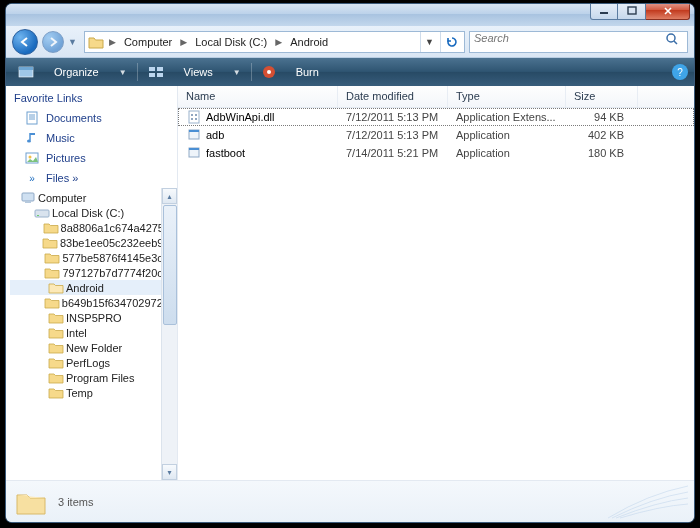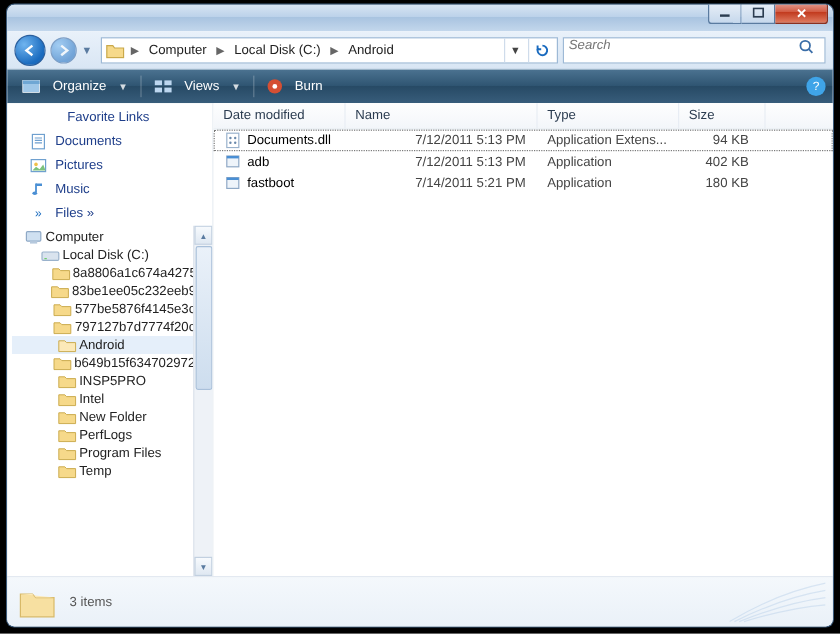--- a/index.html
+++ b/index.html
@@ -63,29 +63,29 @@
 }
 .search input { border: none; outline: none; flex: 1; padding: 0 4px; font-style: italic; color: #888; background: transparent; }
 .search-ic { width: 22px; text-align: center; color: #3b6ea8; }
 
 
 .toolbar {
   height: 28px;
   background: linear-gradient(#4b7290, #2f5572 48%, #274a65 50%, #385d7b);
   display: flex; align-items: center; padding: 0 6px; gap: 2px; color: #fff;
 }
-.tb-btn { display: flex; align-items: center; gap: 10px; padding: 3px 6px; border-radius: 2px; }
+.tb-btn { display: flex; align-items: center; gap: 20px; padding: 3px 6px; border-radius: 2px; }
 .tb-btn .dd { font-size: 8px; opacity: .8; }
 .tb-sep { width: 1px; height: 18px; background: rgba(255,255,255,.25); margin: 0 2px; }
 .tb-help { margin-left: auto; width: 16px; height: 16px; border-radius: 50%; background: #3fa4e8; display: flex; align-items: center; justify-content: center; font-size: 10px; }
 
 
 .body { display: flex; height: 394px; }
 .sidebar { width: 172px; border-right: 1px solid #e3e9f1; background: #fff; display: flex; flex-direction: column; }
-.fav-h { color: #1e3e8a; padding: 6px 8px 4px; margin-left: 42px; }
+.fav-h { color: #1e3e8a; padding: 6px 8px 4px; }
 .fav-item { display: flex; align-items: center; gap: 6px; padding: 3px 8px 3px 18px; color: #1e3e8a; }
 .fav-item span.ic { width: 16px; height: 14px; display: inline-flex; align-items: center; justify-content: center; }
 .more-chev { color: #1a6bbf; font-size: 10px; }
 
 .folders-h { color: #1e3e8a; padding: 6px 8px 2px; border-top: 1px solid #e3e9f1; display: flex; align-items: center; }
 .folders-h .up { margin-left: auto; color: #6b89ab; font-size: 9px; }
 .tree { flex: 1; overflow: hidden; position: relative; }
 .tree-inner { padding: 2px 0 2px 4px; }
 .tree-row { display: flex; align-items: center; gap: 2px; padding: 1px 2px; white-space: nowrap; color: #222; }
 .tree-ind { display: inline-block; }
@@ -243,39 +243,39 @@
               <svg width="16" height="14">
                 <rect x="3" y="1" width="10" height="12" fill="#fff" stroke="#6fa0cf"></rect>
                 <path d="M5 4h6M5 6h6M5 8h6" stroke="#6fa0cf"></path>
               </svg>
             </span>
             <span>Documents</span>
           </div>
           <div class="fav-item">
             <span class="ic">
               <svg width="16" height="14">
+                <path d="M6 2 v7" stroke="#4a8fd4" stroke-width="1.5"></path>
+                <ellipse cx="5" cy="10" rx="2" ry="1.5" fill="#4a8fd4"></ellipse>
+                <path d="M6 2 h5 v2 h-5" fill="#4a8fd4"></path>
+              </svg>
+            </span>
+            <span>Music</span>
+          </div>
+          <div class="fav-item">
+            <span class="ic">
+              <svg width="16" height="14">
                 <rect x="2" y="2" width="12" height="10" fill="#fff" stroke="#6fa0cf"></rect>
                 <circle cx="6" cy="6" r="1.5" fill="#f0c04a"></circle>
                 <path d="M3 11 l3-3 3 2 3-4 2 5z" fill="#7cc27c"></path>
               </svg>
             </span>
             <span>Pictures</span>
           </div>
           <div class="fav-item">
             <span class="ic">
-              <svg width="16" height="14">
-                <path d="M6 2 v7" stroke="#4a8fd4" stroke-width="1.5"></path>
-                <ellipse cx="5" cy="10" rx="2" ry="1.5" fill="#4a8fd4"></ellipse>
-                <path d="M6 2 h5 v2 h-5" fill="#4a8fd4"></path>
-              </svg>
-            </span>
-            <span>Music</span>
-          </div>
-          <div class="fav-item">
-            <span class="ic">
               <span class="more-chev">»</span>
             </span>
             <span>Files »</span>
           </div>
         </div>
 
       <div class="tree">
         <div class="tree-inner" id="tree-inner">
             <div class="tree-row">
               <span class="tree-ind" style="width:6px"></span>
@@ -409,38 +409,38 @@
         <div class="scroll-v">
           <div class="btn" style="position:absolute;top:0;left:0;right:0">▴</div>
           <div class="thumb" style="top:17px;height:120px"></div>
           <div class="btn" style="position:absolute;bottom:0;left:0;right:0">▾</div>
         </div>
       </div>
     </div>
 
     <div class="content">
       <div class="cols">
+        <div class="col name">Name</div>
         <div class="col date">Date modified</div>
-        <div class="col name">Name</div>
         <div class="col type">Type</div>
         <div class="col size">Size</div>
       </div>
       <div class="rows" id="rows">
           <div class="row sel">
             <div class="cell name">
               <span class="file-ic">
                 <svg width="14" height="14">
                   <rect x="2" y="1" width="10" height="12" fill="#fff" stroke="#9ab2cc"></rect>
                   <circle cx="5" cy="5" r="1" fill="#6b89ab"></circle>
                   <circle cx="9" cy="5" r="1" fill="#6b89ab"></circle>
                   <circle cx="5" cy="9" r="1" fill="#6b89ab"></circle>
                   <circle cx="9" cy="9" r="1" fill="#6b89ab"></circle>
                 </svg>
               </span>
-              <span>Documents.dll</span>
+              <span>AdbWinApi.dll</span>
             </div>
             <div class="cell date">7/12/2011 5:13 PM</div>
             <div class="cell type">Application Extens...</div>
             <div class="cell size">94 KB</div>
           </div>
           <div class="row">
             <div class="cell name">
               <span class="file-ic">
                 <svg width="14" height="14">
                   <rect x="2" y="2" width="10" height="9" fill="#eef4fa" stroke="#8fa9c6"></rect>

